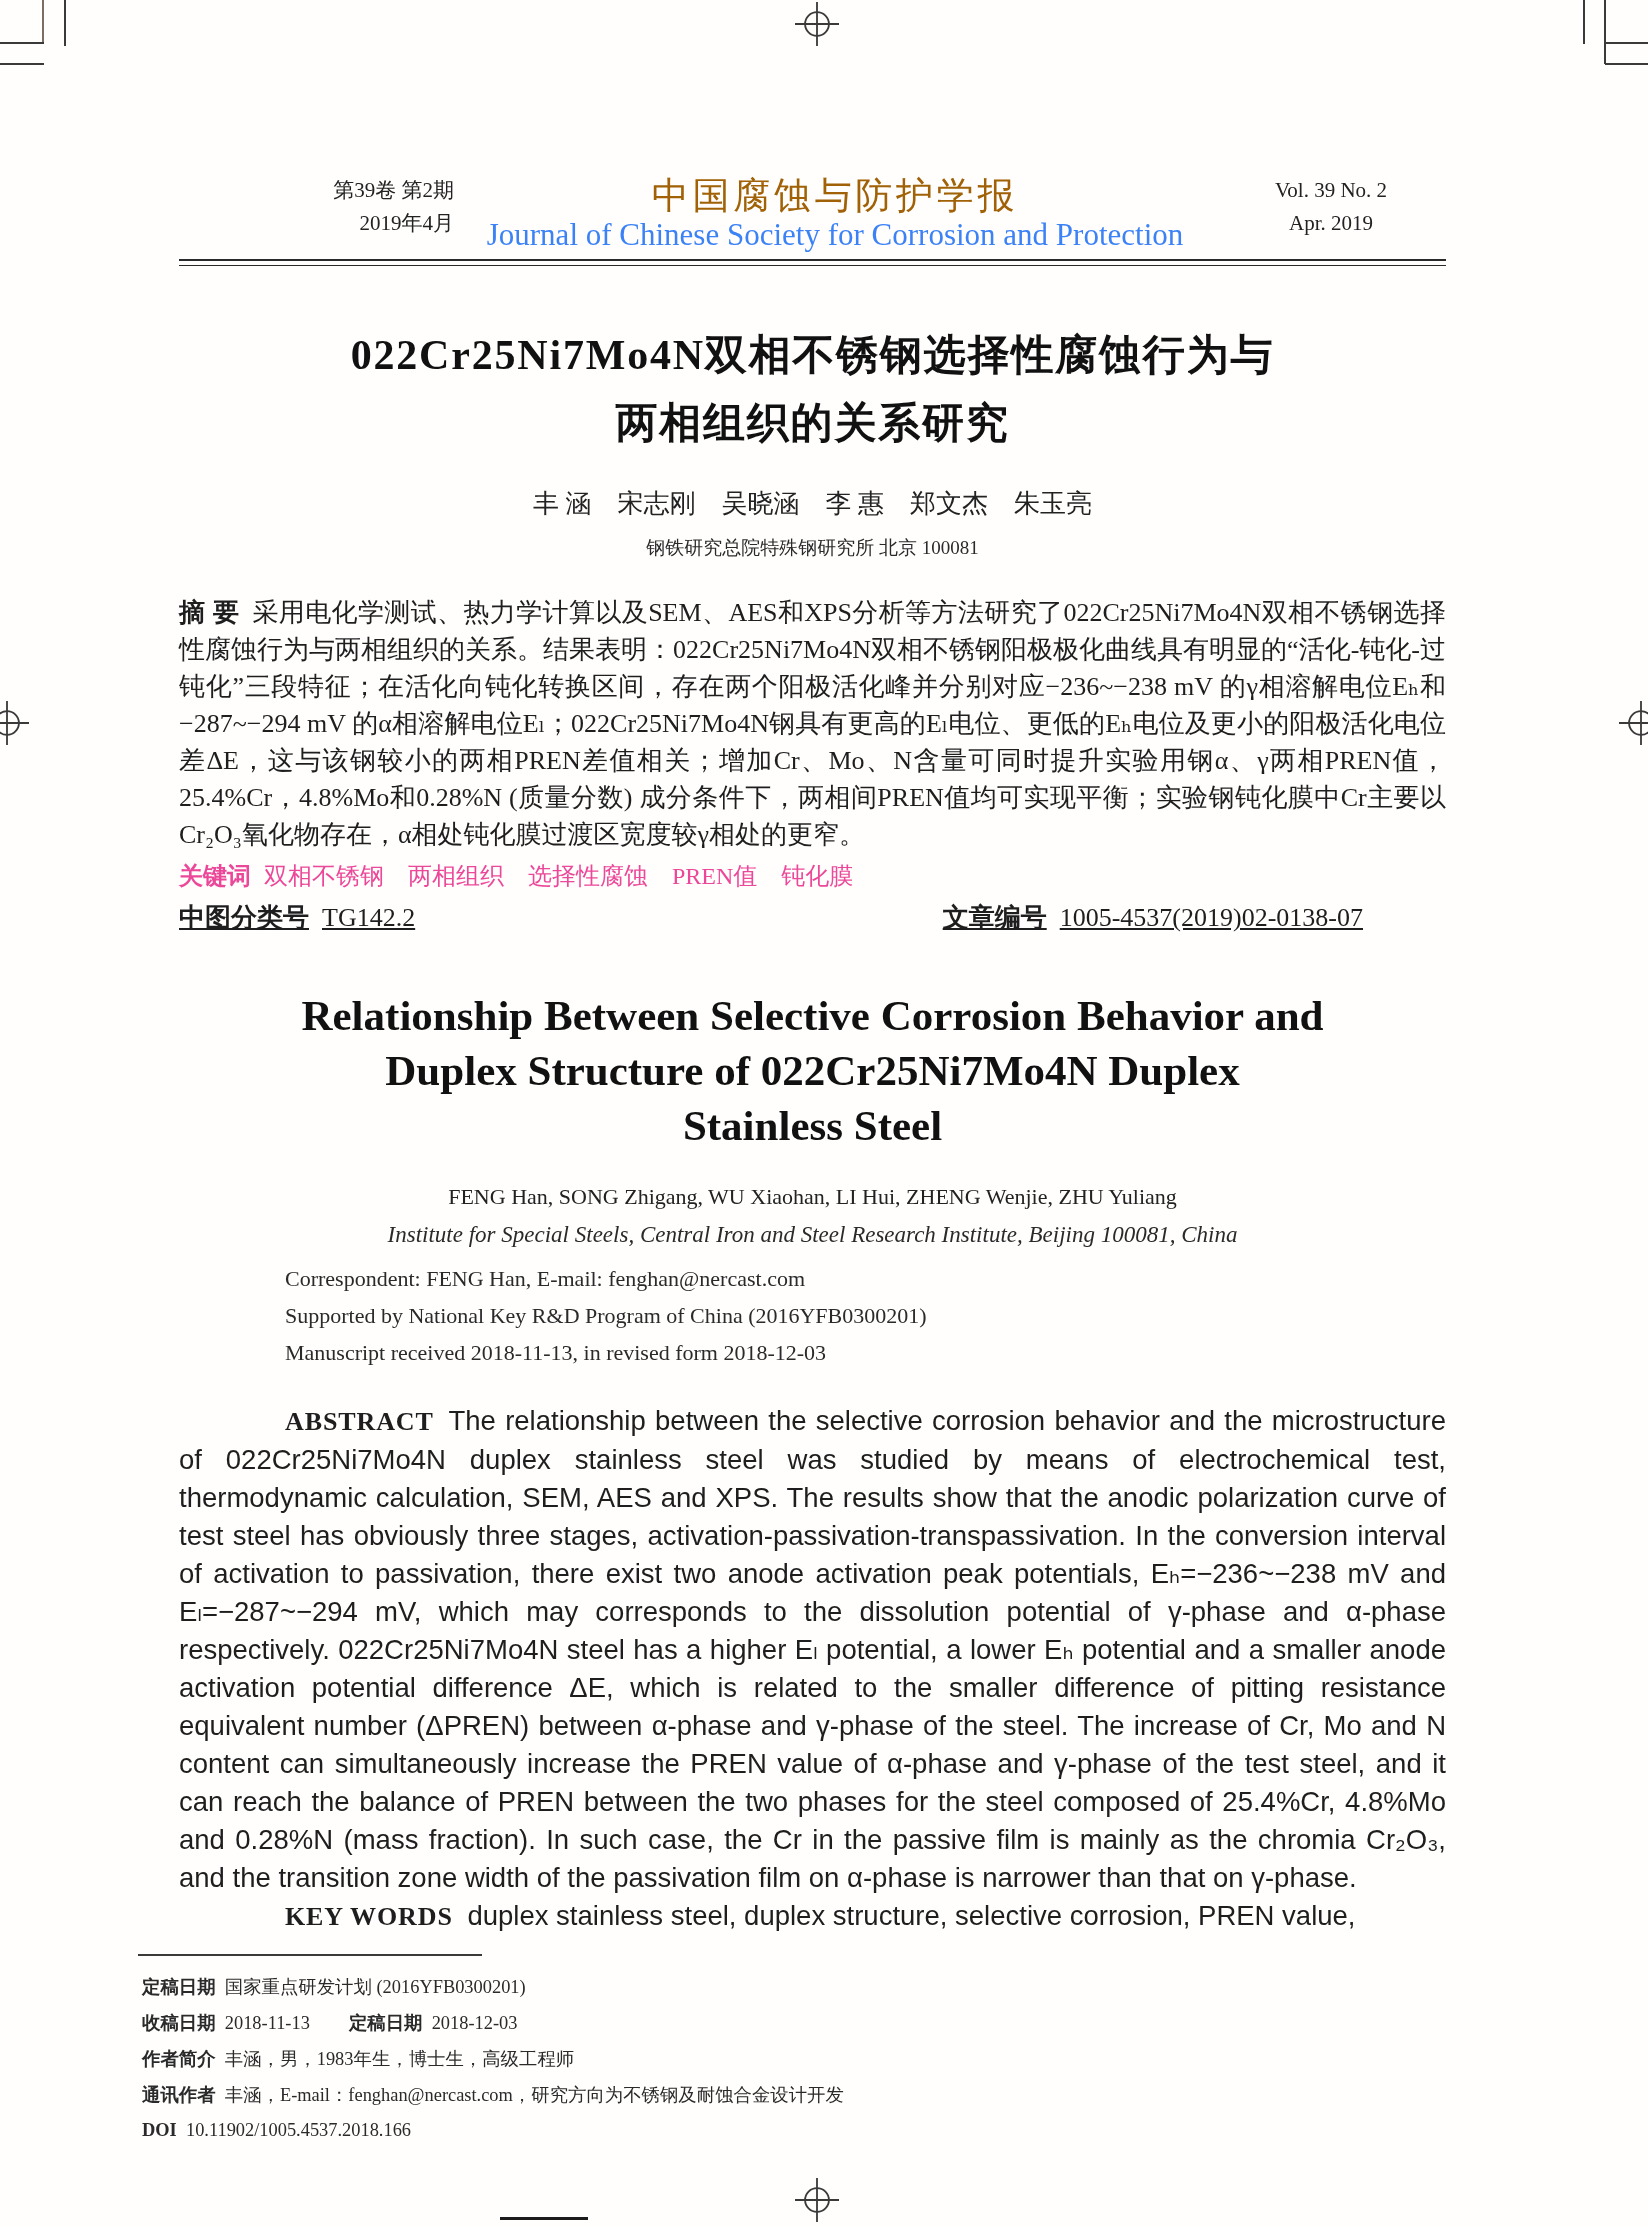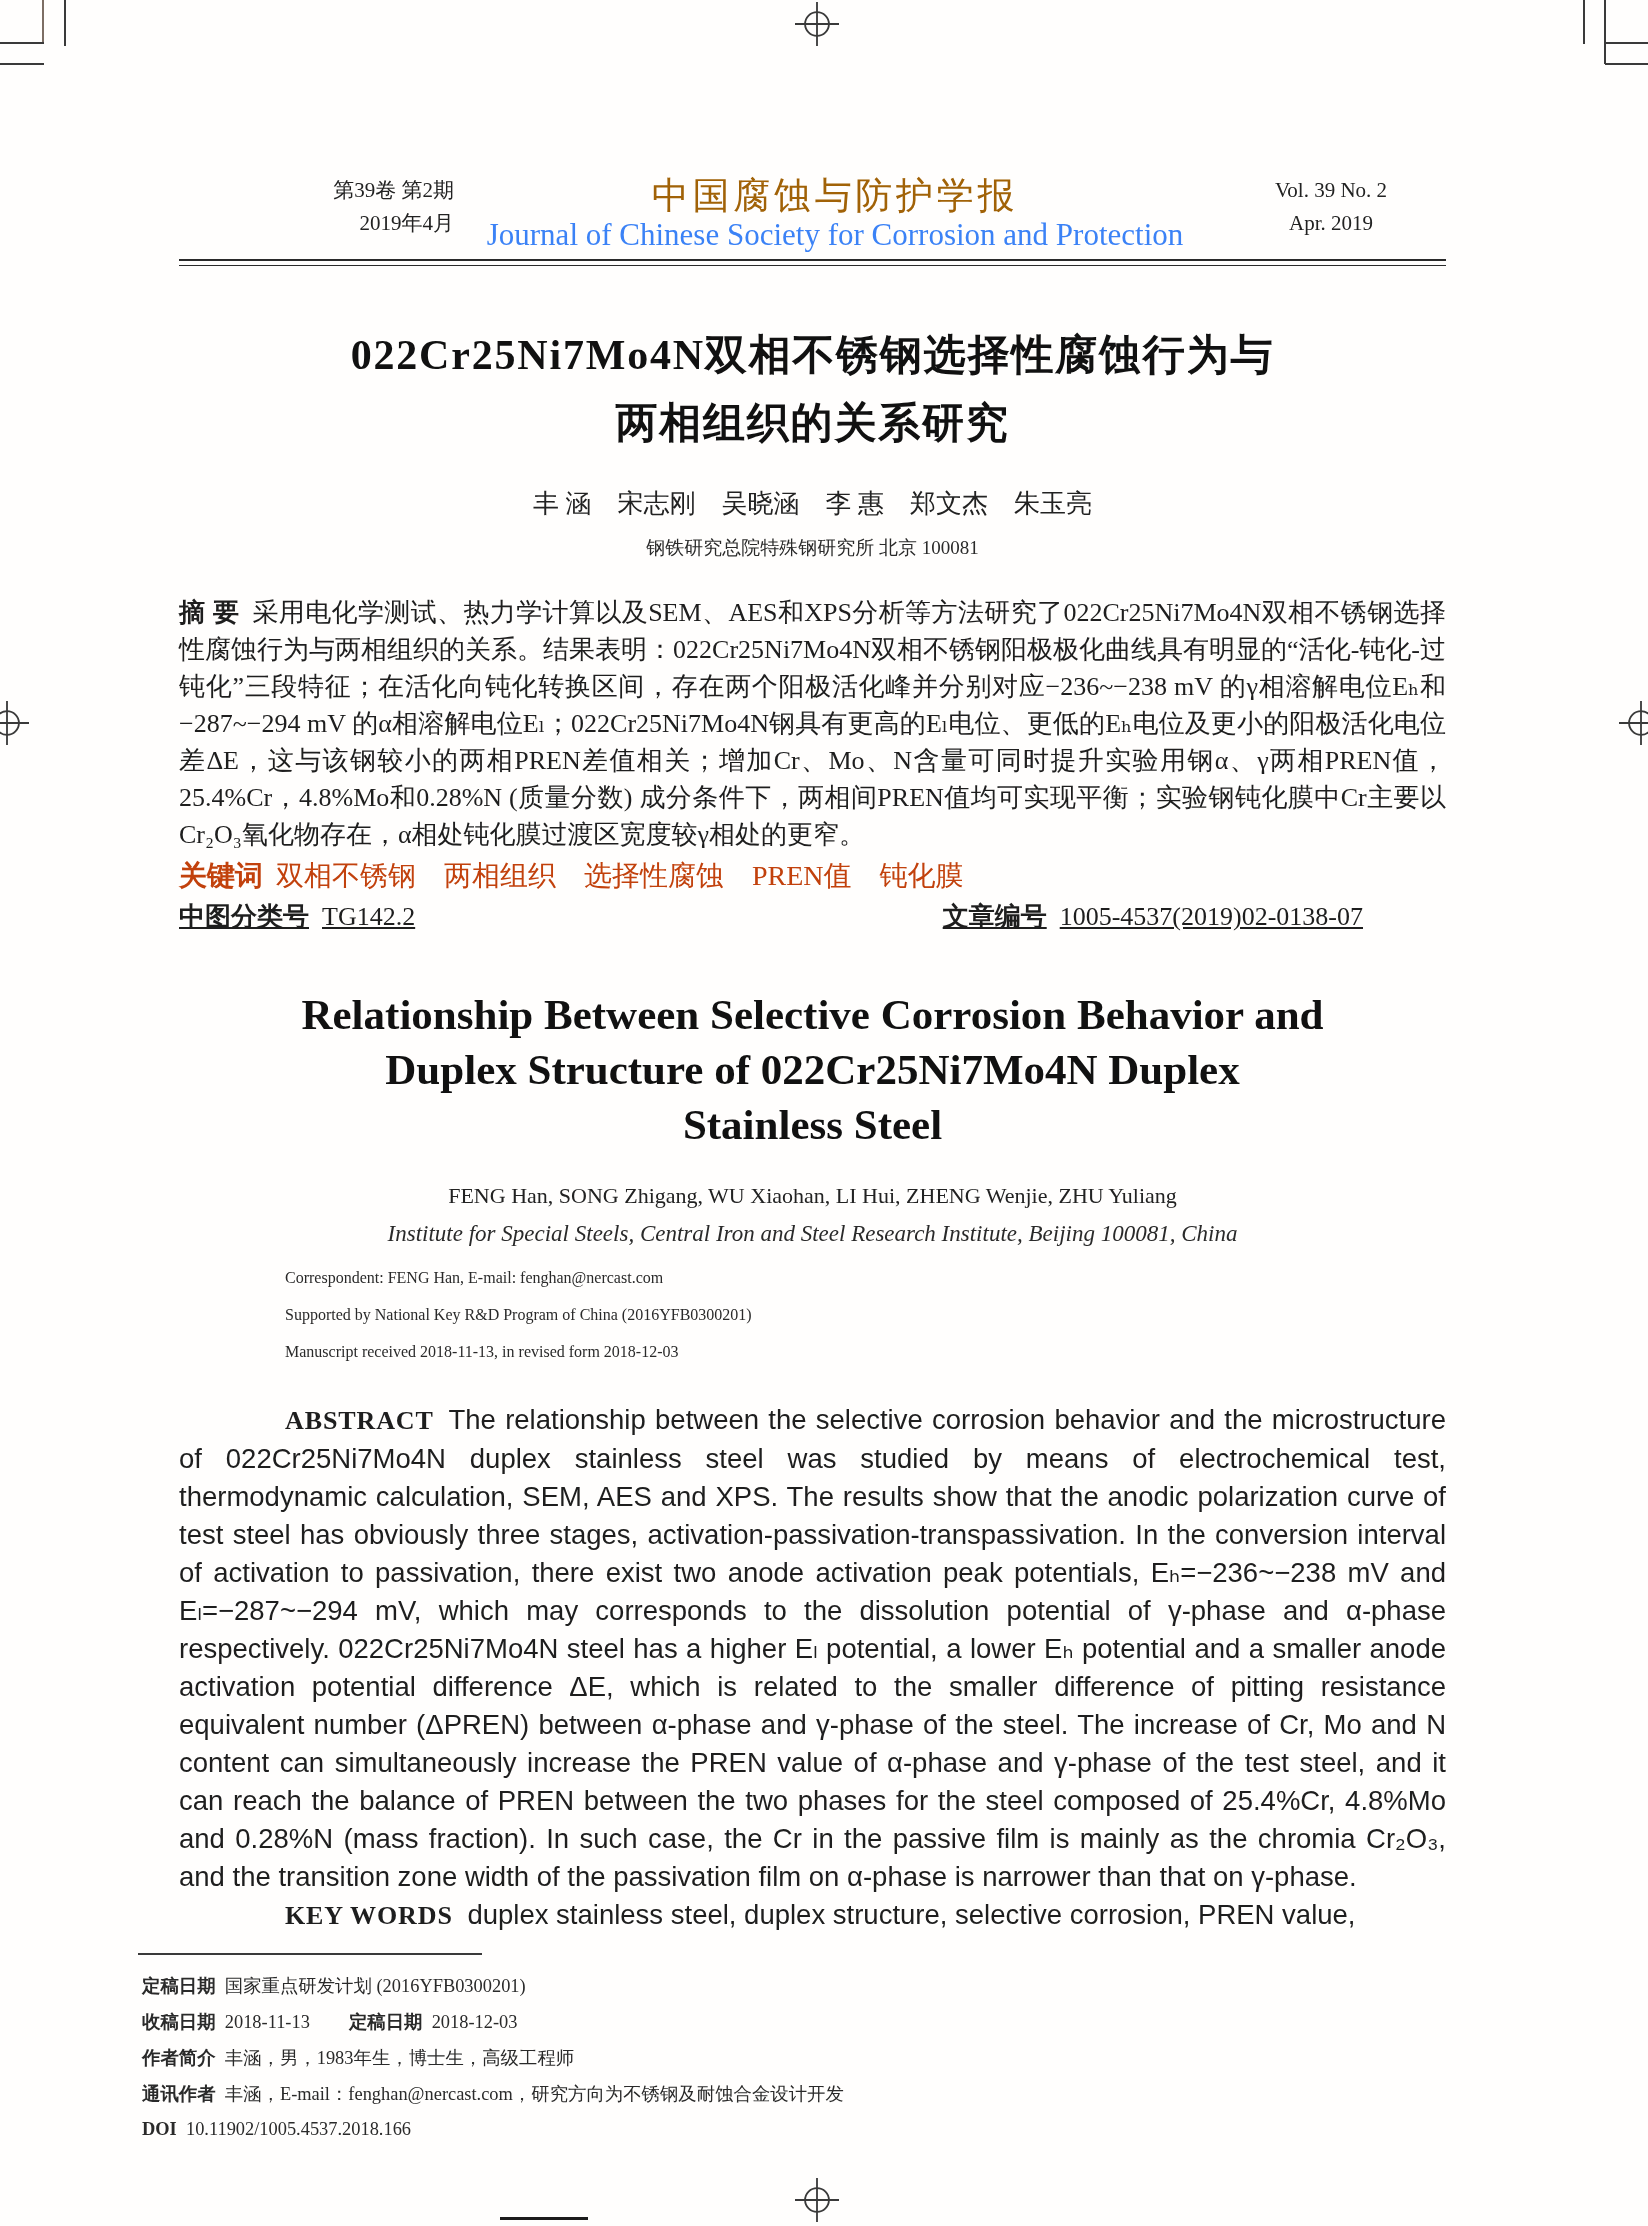--- a/index.html
+++ b/index.html
@@ -22,29 +22,29 @@
   .jh-right{width:230px;text-align:center;font-size:21px;line-height:33px;color:#222;}
   .hrule{margin-top:7.3px;height:3.7px;border-top:2.8px solid #2a2a2a;border-bottom:1.8px solid #2a2a2a;}
 
   
   .title-cn{margin:55px 0 0 0;font-size:42px;line-height:68px;font-weight:bold;
     text-align:center;letter-spacing:1.8px;color:#111;}
   .authors-cn{margin-top:29px;font-size:26px;line-height:35px;text-align:center;white-space:pre;color:#222;}
   .affil-cn{margin-top:13px;font-size:19px;line-height:27.5px;text-align:center;color:#2a2a2a;}
   .abs-cn{margin:33px 0 0 0;font-size:26px;line-height:37px;text-align:justify;color:#1e1e1e;}
   .cnlabel{font-weight:bold;font-family:"Liberation Sans","DejaVu Sans",sans-serif;margin-right:13px;}
-  .kw-cn{margin:3.7px 0 0 0;font-size:28px;line-height:37px;white-space:pre-wrap;color:#c2410c;}
+  .kw-cn{margin:3.7px 0 0 0;font-size:24px;line-height:37px;white-space:pre-wrap;color:#ec4899;}
   .clc-row{margin-top:7.3px;display:flex;justify-content:space-between;font-size:26px;line-height:31px;color:#1e1e1e;text-decoration:underline;}
   .clc-row .right{margin-right:83px;}
 
   
   .title-en{margin:55px 0 0 0;font-size:43px;line-height:55px;font-weight:bold;text-align:center;color:#111;}
   .authors-en{margin-top:27.5px;font-size:22px;line-height:31px;text-align:center;color:#222;}
   .affil-en{margin-top:9.2px;font-size:23px;line-height:27.5px;font-style:italic;text-align:center;color:#2a2a2a;}
-  .info-lines{margin-top:11px;margin-left:106px;font-size:16px;line-height:37px;color:#2a2a2a;}
+  .info-lines{margin-top:11px;margin-left:106px;font-size:22px;line-height:37px;color:#2a2a2a;}
   .abs-en{margin:31px 0 0 0;font-size:27.5px;line-height:38px;text-align:justify;
     font-family:"Liberation Sans","DejaVu Sans",sans-serif;color:#1e1e1e;text-indent:106px;}
   .enlabel{font-weight:bold;font-family:"Liberation Serif","DejaVu Serif",serif;
     font-size:26px;letter-spacing:0.9px;margin-right:14.7px;}
   .kw-en{margin:0;font-size:27.5px;line-height:38px;text-indent:106px;
     font-family:"Liberation Sans","DejaVu Sans",sans-serif;color:#1e1e1e;}
 
   
   .foot-rule{margin-top:18.4px;margin-left:-41px;width:344px;height:0;border-top:2.8px solid #3a3a3a;}
   .footnotes{margin-top:13px;margin-left:-37px;font-size:18.4px;line-height:35px;color:#2a2a2a;}

